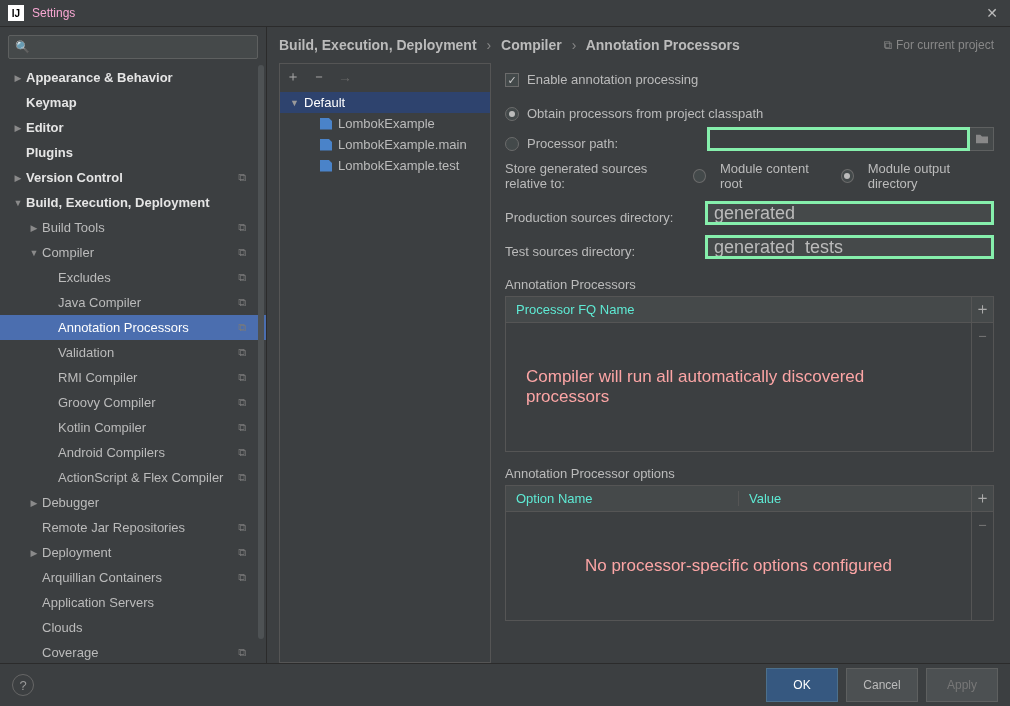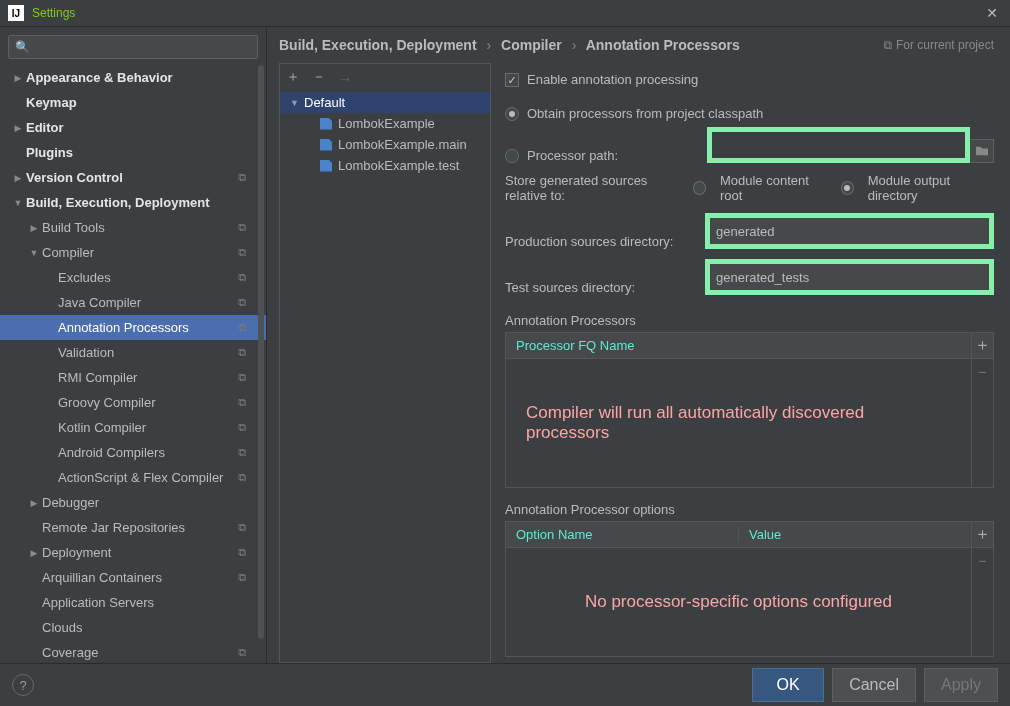--- a/index.html
+++ b/index.html
@@ -20,21 +20,21 @@
     padding: 0 8px;
     border-bottom: 1px solid #2b2b2b;
   }
   .titlebar .logo {
     width: 16px; height: 16px;
     background: #fff;
     display: flex; align-items: center; justify-content: center;
     font-size: 10px; font-weight: bold; color: #000;
     margin-right: 8px;
   }
-  .titlebar .title { flex: 1; color: #84cc16; font-size: 12px; }
+  .titlebar .title { flex: 1; color: #f9a8d4; font-size: 12px; }
   .titlebar .close { color: #bbbbbb; cursor: pointer; font-size: 14px; padding: 0 4px;}
   .main {
     display: flex;
     height: 636px;
   }
   
   .sidebar {
     width: 267px;
     background: #3c3f41;
     border-right: 1px solid #2b2b2b;
@@ -190,26 +190,26 @@
     background: #43494a;
   }
   .radio { border-radius: 50%; }
   .radio.selected::after {
     content: ""; width: 6px; height: 6px; border-radius: 50%; background: #bbbbbb;
   }
   .chk.selected::after { content: "✓"; color: #ccc; font-size: 11px; line-height: 1;}
   .field-label { width: 200px; color: #bbbbbb; }
   .field-input {
     flex: 1;
-    height: 36px;
+    height: 24px;
     background: #45494a;
-    border: 5px solid #86efac;
+    border: 3px solid #86efac;
     color: #bbbbbb;
     padding: 0 6px;
-    font-size: 13px;
+    font-size: 18px;
     outline: none;
   }
   .field-input[disabled] { background: #3c3f41; color: #777;}
   .path-browse {
     width: 24px; height: 24px;
     background: #45494a;
     border: 1px solid #5e6060;
     border-left: none;
     display: flex; align-items: center; justify-content: center;
     color: #888;
@@ -286,21 +286,21 @@
   .footer-spacer { flex: 1; }
   .btn {
     height: 24px;
     min-width: 72px;
     padding: 16px 16px;
     border: 1px solid #5e6060;
     background: #4c5052;
     color: #bbbbbb;
     margin-left: 8px;
     cursor: pointer;
-    font-size: 16px;
+    font-size: 12px;
     display: flex; align-items: center; justify-content: center;
   }
   .btn.primary {
     background: #365880;
     border-color: #4c708c;
     color: #ffffff;
   }
   .btn.disabled { color: #777; cursor: default;}
 </style>
 </head>

